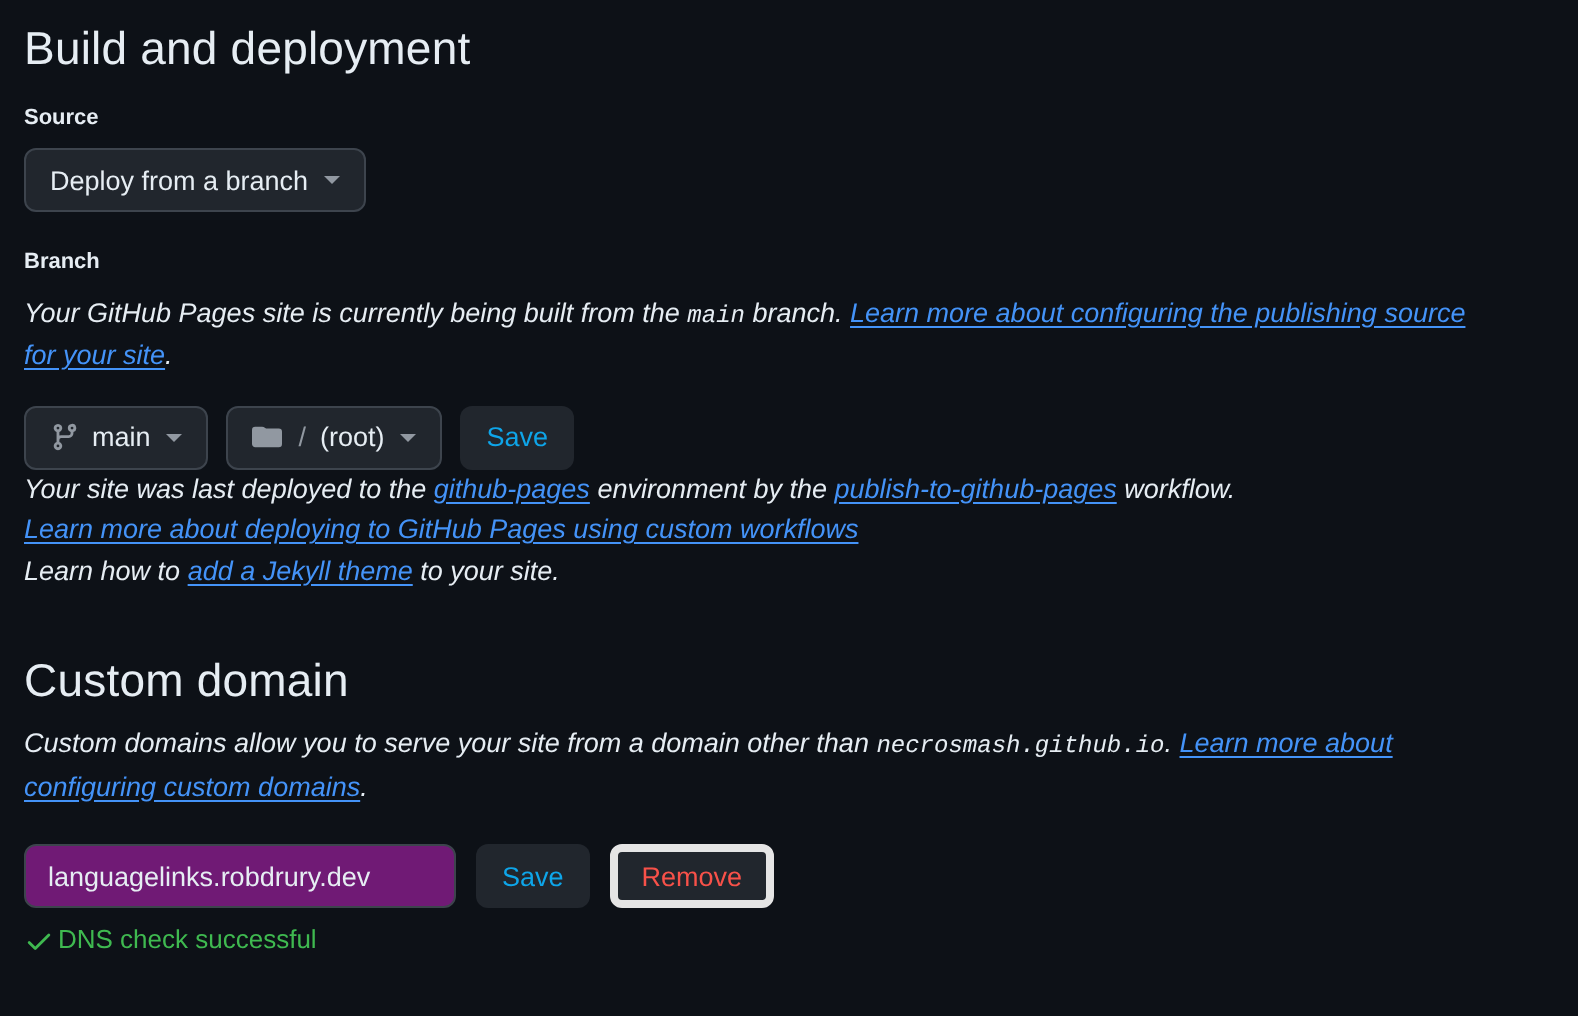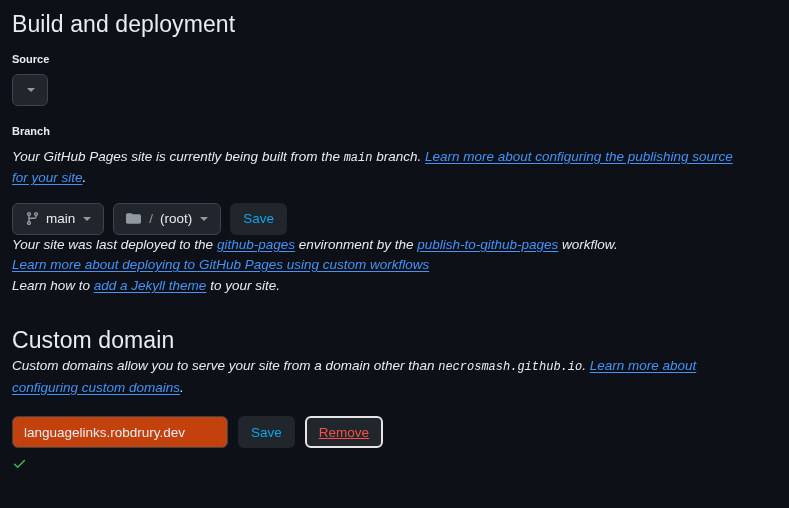--- a/index.html
+++ b/index.html
@@ -85,39 +85,38 @@
     display: inline-block;
   }
   .btn-disabled {
     background: #21262d;
     border: 1px solid transparent;
     color: #0ea5e9;
     cursor: default;
   }
   .btn-danger {
     background: #21262d;
-    border: 2px solid #e5e5e5;
+    border: 4px solid #e5e5e5;
     color: #f85149;
-    text-decoration: underline;
   }
   .row {
     display: flex;
     align-items: center;
     gap: 9px;
   }
   .source-row { margin-bottom: 18px; }
   .branch-row { margin-top: 14px; }
   .icon { display: inline-flex; align-items: center; }
   .sep-slash { color: #9198a1; margin: 0 1px 0 2px; }
   
   .domain-input {
     width: 216px;
     height: 32px;
     box-sizing: border-box;
-    background: #c2410c;
+    background: #701a75;
     border: 1px solid #3d444d;
     border-radius: 6px;
     color: #e6edf3;
     font-family: "Liberation Sans", sans-serif;
     font-size: 13.5px;
     padding: 0 11px;
     outline: none;
   }
   .spacer-jekyll { margin-top: 26px; }
   .spacer-deploy { margin-top: 28px; }
@@ -125,33 +124,34 @@
   .dns-status {
     margin-top: 8px;
     display: flex;
     align-items: center;
     gap: 2px;
     color: #3fb950;
     font-size: 13px;
     line-height: 16px;
   }
   .check-icon { display: inline-flex; align-items: center; }
-  p.desc-domain { margin-top: 0; }
+  p.desc-domain { margin-top: 6px; }
 </style>
 </head>
 <body>
 
 <div class="page">
 
   <h2 class="section-title">Build and deployment</h2>
 
   <div class="field-label">Source</div>
 
   <div class="row source-row">
     <button class="btn">
+      <span>Deploy from a branch</span>
       <span class="caret"></span>
     </button>
   </div>
 
   <div class="field-label">Branch</div>
 
   <p class="body-text">
     <span>Your GitHub Pages site is currently being built from the </span><code class="mono">main</code><span> branch. </span><a class="link">Learn more about configuring the publishing source for your site</a><span>.</span>
   </p>
 
@@ -206,15 +206,16 @@
       <span>Remove</span>
     </button>
   </div>
 
   <div class="dns-status">
     <span class="check-icon">
       <svg width="15" height="15" viewBox="0 0 16 16" fill="#3fb950" aria-hidden="true">
         <path d="M13.78 4.22a.75.75 0 0 1 0 1.06l-7.25 7.25a.75.75 0 0 1-1.06 0L2.22 9.28a.751.751 0 0 1 .018-1.042.751.751 0 0 1 1.042-.018L6 10.94l6.72-6.72a.75.75 0 0 1 1.06 0Z"></path>
       </svg>
     </span>
+    <span>DNS check successful</span>
   </div>
 
 </div>
 
 </body></html>

